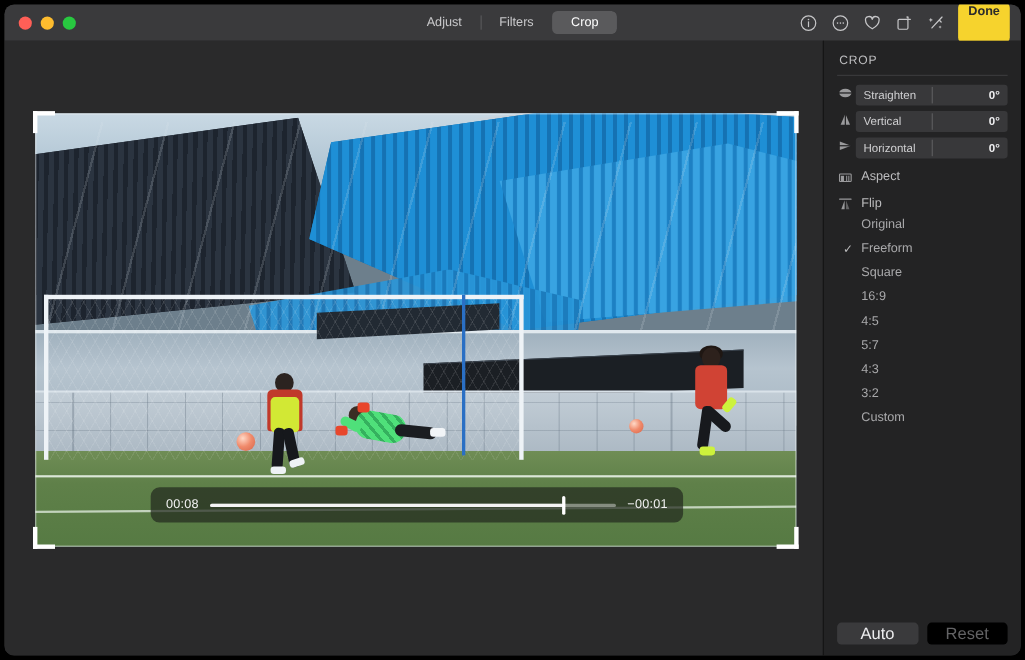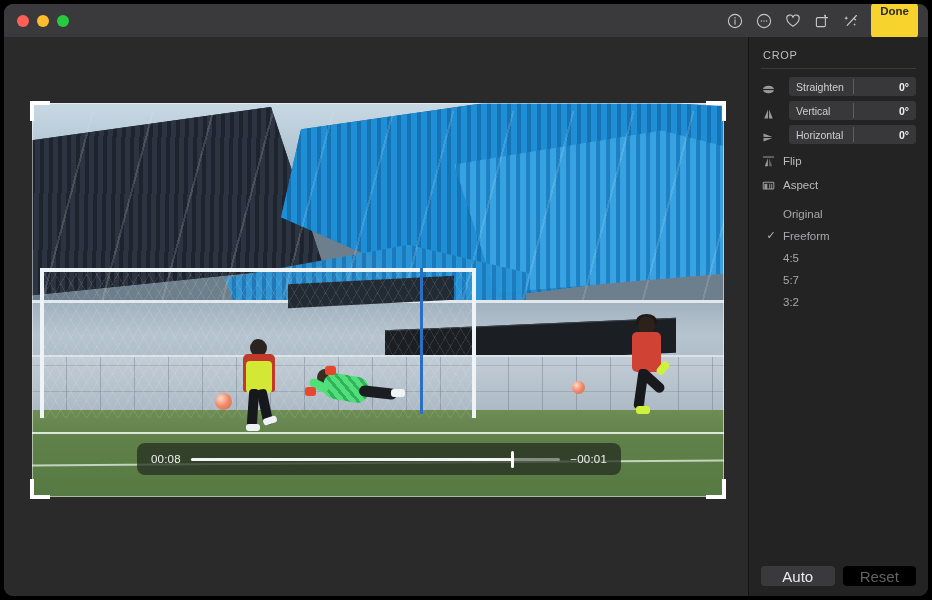--- a/index.html
+++ b/index.html
@@ -308,22 +308,22 @@
     position: relative;
   }
   .panel-title {
     font-size: 11px; color: #bdbdbf;
     letter-spacing: .7px;
     padding: 2px 0 7px 2px;
   }
   .hr { height: 1px; background: #3b3b3d; margin-bottom: 8px; }
 
   .slider-row {
-    display: flex; align-items: flex-end;
-    gap: 14px; margin-bottom: 5px;
+    display: flex; align-items: flex-start;
+    gap: 3px; margin-bottom: 5px;
   }
   .slider-icon {
     width: 14px; height: 14px; min-width: 14px;
     display: flex; align-items: center; justify-content: center;
     color: #9a9a9c;
   }
   .slider-box {
     flex: 1; height: 19px;
     background: #38383a; border-radius: 3px;
     display: flex; align-items: center;
@@ -345,21 +345,21 @@
   }
 
   .tool-row {
     display: flex; align-items: center; gap: 8px;
     padding: 5px 0 5px 0;
   }
   .tool-row .tlabel { font-size: 11.5px; color: #bcbcbe; }
 
   .aspect-list { margin-top: 1px; }
   .aspect-item {
-    display: flex; align-items: flex-end;
+    display: flex; align-items: flex-start;
     height: 22px;
     padding-left: 2px;
   }
   .check {
     width: 16px; min-width: 16px;
     font-size: 11px; color: #b9b9bb;
     text-align: center;
   }
   .aspect-label {
     font-size: 11.5px; color: #a9a9ab;
@@ -386,20 +386,25 @@
 
 <div class="window">
 
   <div class="titlebar">
     <div class="traffic">
       <div class="dot red"></div>
       <div class="dot amber"></div>
       <div class="dot green"></div>
     </div>
 
+    <div class="segmented">
+      <button class="seg">Adjust</button>
+      <button class="seg">Filters</button>
+      <button class="seg active">Crop</button>
+    </div>
 
     <div class="toolbar-right">
       <span class="ticon">
         <svg width="16" height="16" viewBox="0 0 16 16" fill="none" stroke="currentColor" stroke-width="1.1">
           <circle cx="8" cy="8" r="6.6"></circle>
           <circle cx="8" cy="4.7" r=".75" fill="currentColor" stroke="none"></circle>
           <path d="M8 6.8v4.4" stroke-linecap="round"></path>
         </svg>
       </span>
       <span class="ticon">
@@ -551,59 +556,75 @@
         <div class="slider-box">
           <span class="lbl">Horizontal</span>
           <span class="sep"></span>
           <span class="val">0°</span>
         </div>
       </div>
 
       <div class="tool-row">
         <span class="slider-icon">
           <svg width="13" height="13" viewBox="0 0 14 14" fill="none" stroke="currentColor" stroke-width="1.1">
+            <rect x="1.3" y="3.4" width="11.4" height="7.4" rx="0.8"></rect>
+            <rect x="2.6" y="5.2" width="3.1" height="5.6" fill="currentColor" stroke="none"></rect>
+            <path d="M8.3 5.2v5.6M10.4 5.2v5.6" stroke-width="1"></path>
+          </svg>
+        </span>
+        <span class="tlabel">Aspect</span>
+      </div>
+
+      <div class="tool-row">
+        <span class="slider-icon">
+          <svg width="13" height="13" viewBox="0 0 14 14" fill="none" stroke="currentColor" stroke-width="1.1">
             <path d="M1.4 2.2h11.2" stroke-linecap="round"></path>
             <path d="M6.3 3.4 L3 12.1 h3.3z" fill="currentColor" stroke="none"></path>
             <path d="M7.7 3.4 L11 12.1 H7.7z" fill="currentColor" stroke="none" opacity=".55"></path>
           </svg>
         </span>
         <span class="tlabel">Flip</span>
       </div>
 
-      <div class="tool-row">
-        <span class="slider-icon">
-          <svg width="13" height="13" viewBox="0 0 14 14" fill="none" stroke="currentColor" stroke-width="1.1">
-            <rect x="1.3" y="3.4" width="11.4" height="7.4" rx="0.8"></rect>
-            <rect x="2.6" y="5.2" width="3.1" height="5.6" fill="currentColor" stroke="none"></rect>
-            <path d="M8.3 5.2v5.6M10.4 5.2v5.6" stroke-width="1"></path>
-          </svg>
-        </span>
-        <span class="tlabel">Aspect</span>
-      </div>
-
       <div class="aspect-list" id="aspectList">
           <div class="aspect-item">
             <span class="check"></span>
             <span class="aspect-label">Original</span>
           </div>
           <div class="aspect-item">
             <span class="check">✓</span>
             <span class="aspect-label">Freeform</span>
           </div>
           <div class="aspect-item">
             <span class="check"></span>
+            <span class="aspect-label">Square</span>
+          </div>
+          <div class="aspect-item">
+            <span class="check"></span>
+            <span class="aspect-label">16:9</span>
+          </div>
+          <div class="aspect-item">
+            <span class="check"></span>
             <span class="aspect-label">4:5</span>
           </div>
           <div class="aspect-item">
             <span class="check"></span>
             <span class="aspect-label">5:7</span>
           </div>
           <div class="aspect-item">
             <span class="check"></span>
+            <span class="aspect-label">4:3</span>
+          </div>
+          <div class="aspect-item">
+            <span class="check"></span>
             <span class="aspect-label">3:2</span>
+          </div>
+          <div class="aspect-item">
+            <span class="check"></span>
+            <span class="aspect-label">Custom</span>
           </div>
         </div>
 
       <div class="sidebar-footer">
         <button class="foot-btn auto">Auto</button>
         <button class="foot-btn reset">Reset</button>
       </div>
     </div>
   </div>
 </div>

